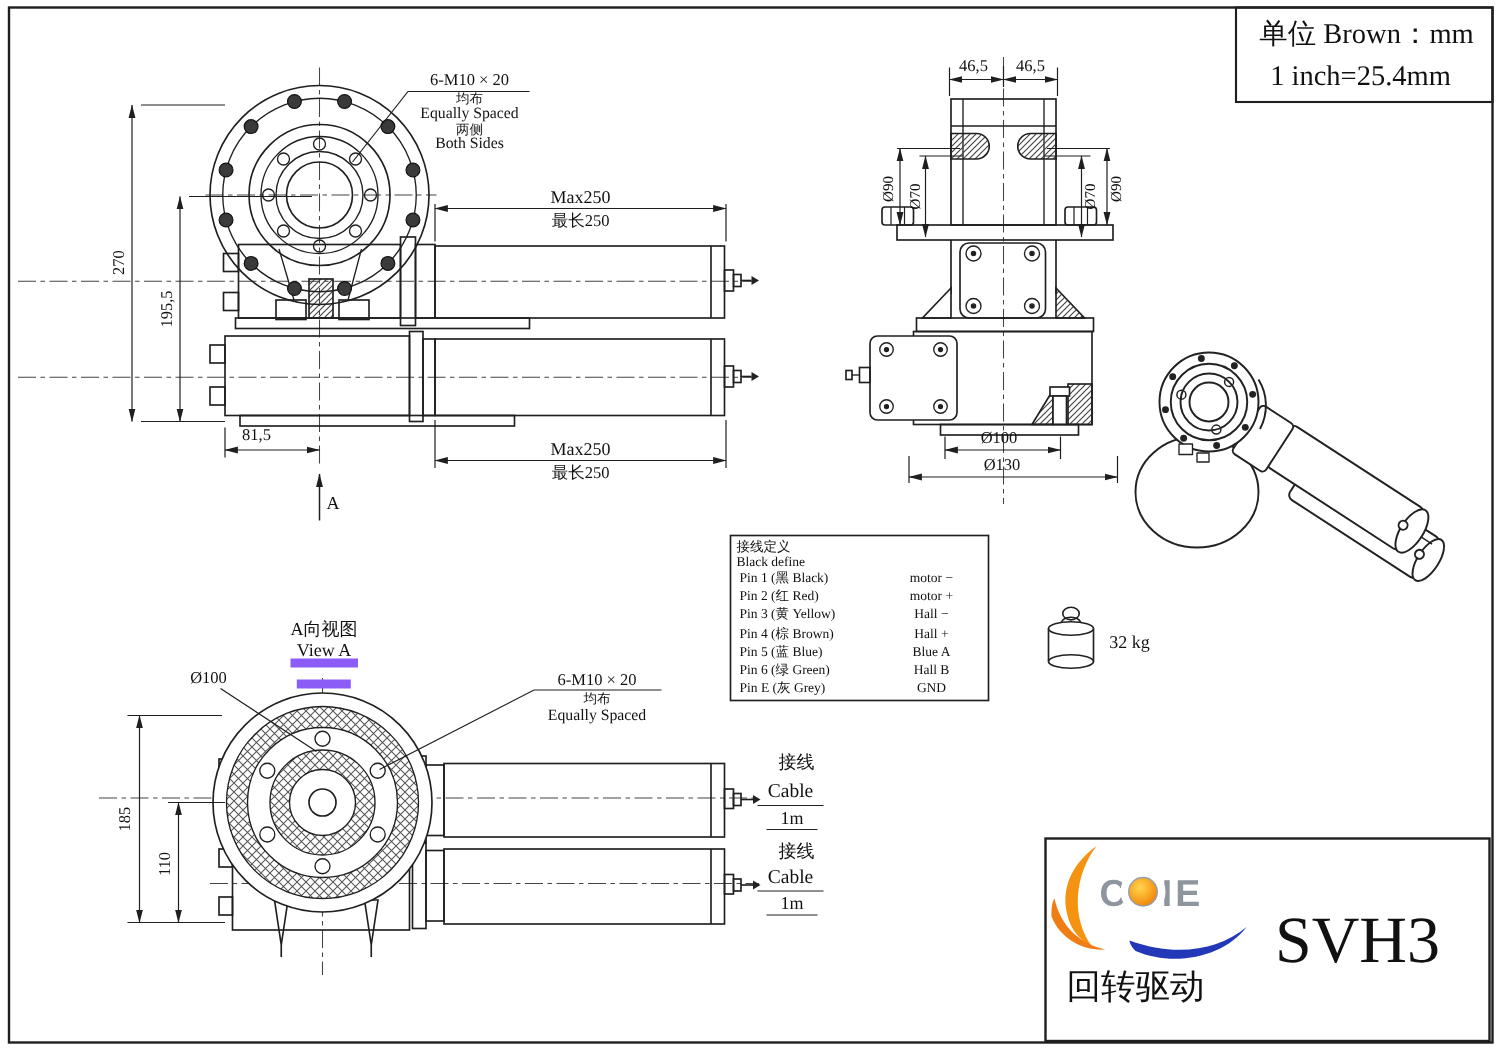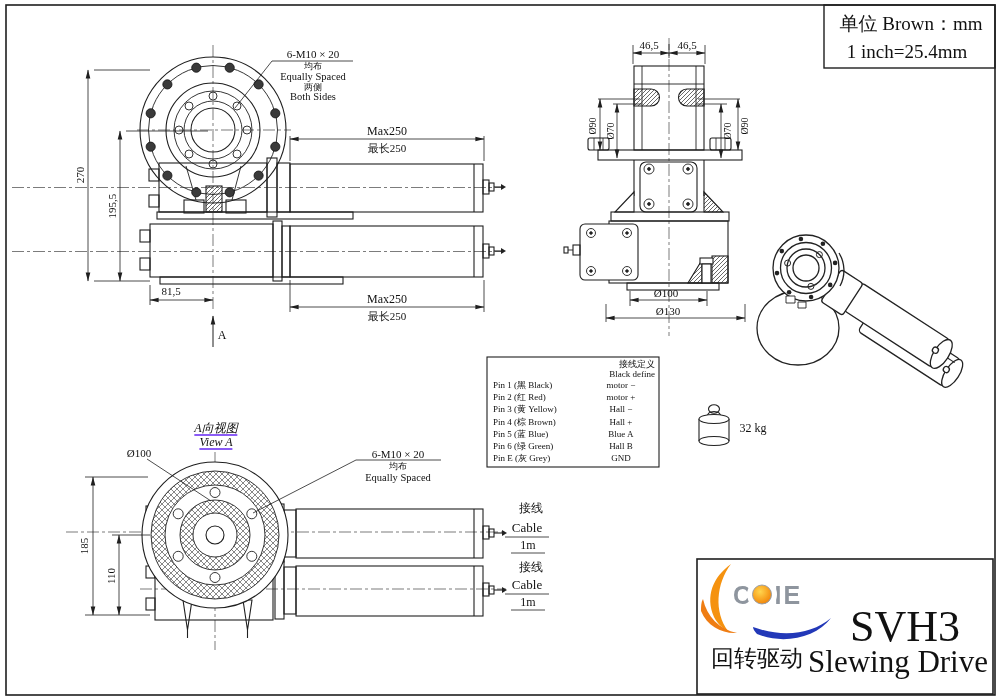--- a/index.html
+++ b/index.html
@@ -2,27 +2,27 @@
 <html><head>
 <meta charset="utf-8">
 <style>
   html,body{margin:0;padding:0;background:#888;}
   .sheet{position:relative;width:1000px;height:700px;background:#ffffff;overflow:hidden;
          font-family:"Liberation Serif",serif;color:#111;}
   svg.lines{position:absolute;left:0;top:0;}
   .t{position:absolute;transform:translate(-50%,-50%);white-space:nowrap;line-height:1;
      font-family:"Liberation Serif",serif;color:#111;}
   .rot{transform:translate(-50%,-50%) rotate(-90deg);}
-  .ul{border-bottom:2px solid #8b5cf6;padding-bottom:0;font-style:italic;}
+  .ul{border-bottom:6px solid #8b5cf6;padding-bottom:14px;}
   .s9{font-size:9px}.s10{font-size:10px}.s105{font-size:10.5px}
   .s11{font-size:11px}.s12{font-size:12px}.s13{font-size:13px}.s15{font-size:12px}
   .s19{font-size:19px}.s23{font-size:23px}.s31{font-size:31px}.s44{font-size:44px}
   .wiretable{position:absolute;left:488px;top:358px;width:170px;height:108px;
      font-size:9px;box-sizing:border-box;padding:2px 3px 0 3px;}
-  .wt-title{text-align:right;line-height:9.5px;}
+  .wt-title{text-align:left;line-height:9.5px;}
   .wt-row{display:flex;justify-content:space-between;line-height:12.2px;padding:0 2px;}
   .wt-func{width:64px;text-align:center;}
   .serif{font-family:"Liberation Serif",serif;}
 </style>
 </head>
 <body>
 
 <div class="sheet">
 
 <svg class="lines" width="1000" height="700" viewBox="0 0 1000 700">
@@ -373,15 +373,14 @@
 
 <span class="t s12" style="left:531px;top:508px">接线</span>
 <span class="t s13" style="left:527px;top:527px">Cable</span>
 <span class="t s12" style="left:528px;top:545px">1m</span>
 <span class="t s12" style="left:531px;top:567px">接线</span>
 <span class="t s13" style="left:527px;top:584px">Cable</span>
 <span class="t s12" style="left:528px;top:602px">1m</span>
 
 <span class="t s44 serif" style="left:905px;top:627px">SVH3</span>
 <span class="t s23" style="left:757px;top:658px">回转驱动</span>
-<span class="t s31 serif" style="left:898px;top:661px">Slewing Drive</span>
 
 </div>
 
 </body></html>

